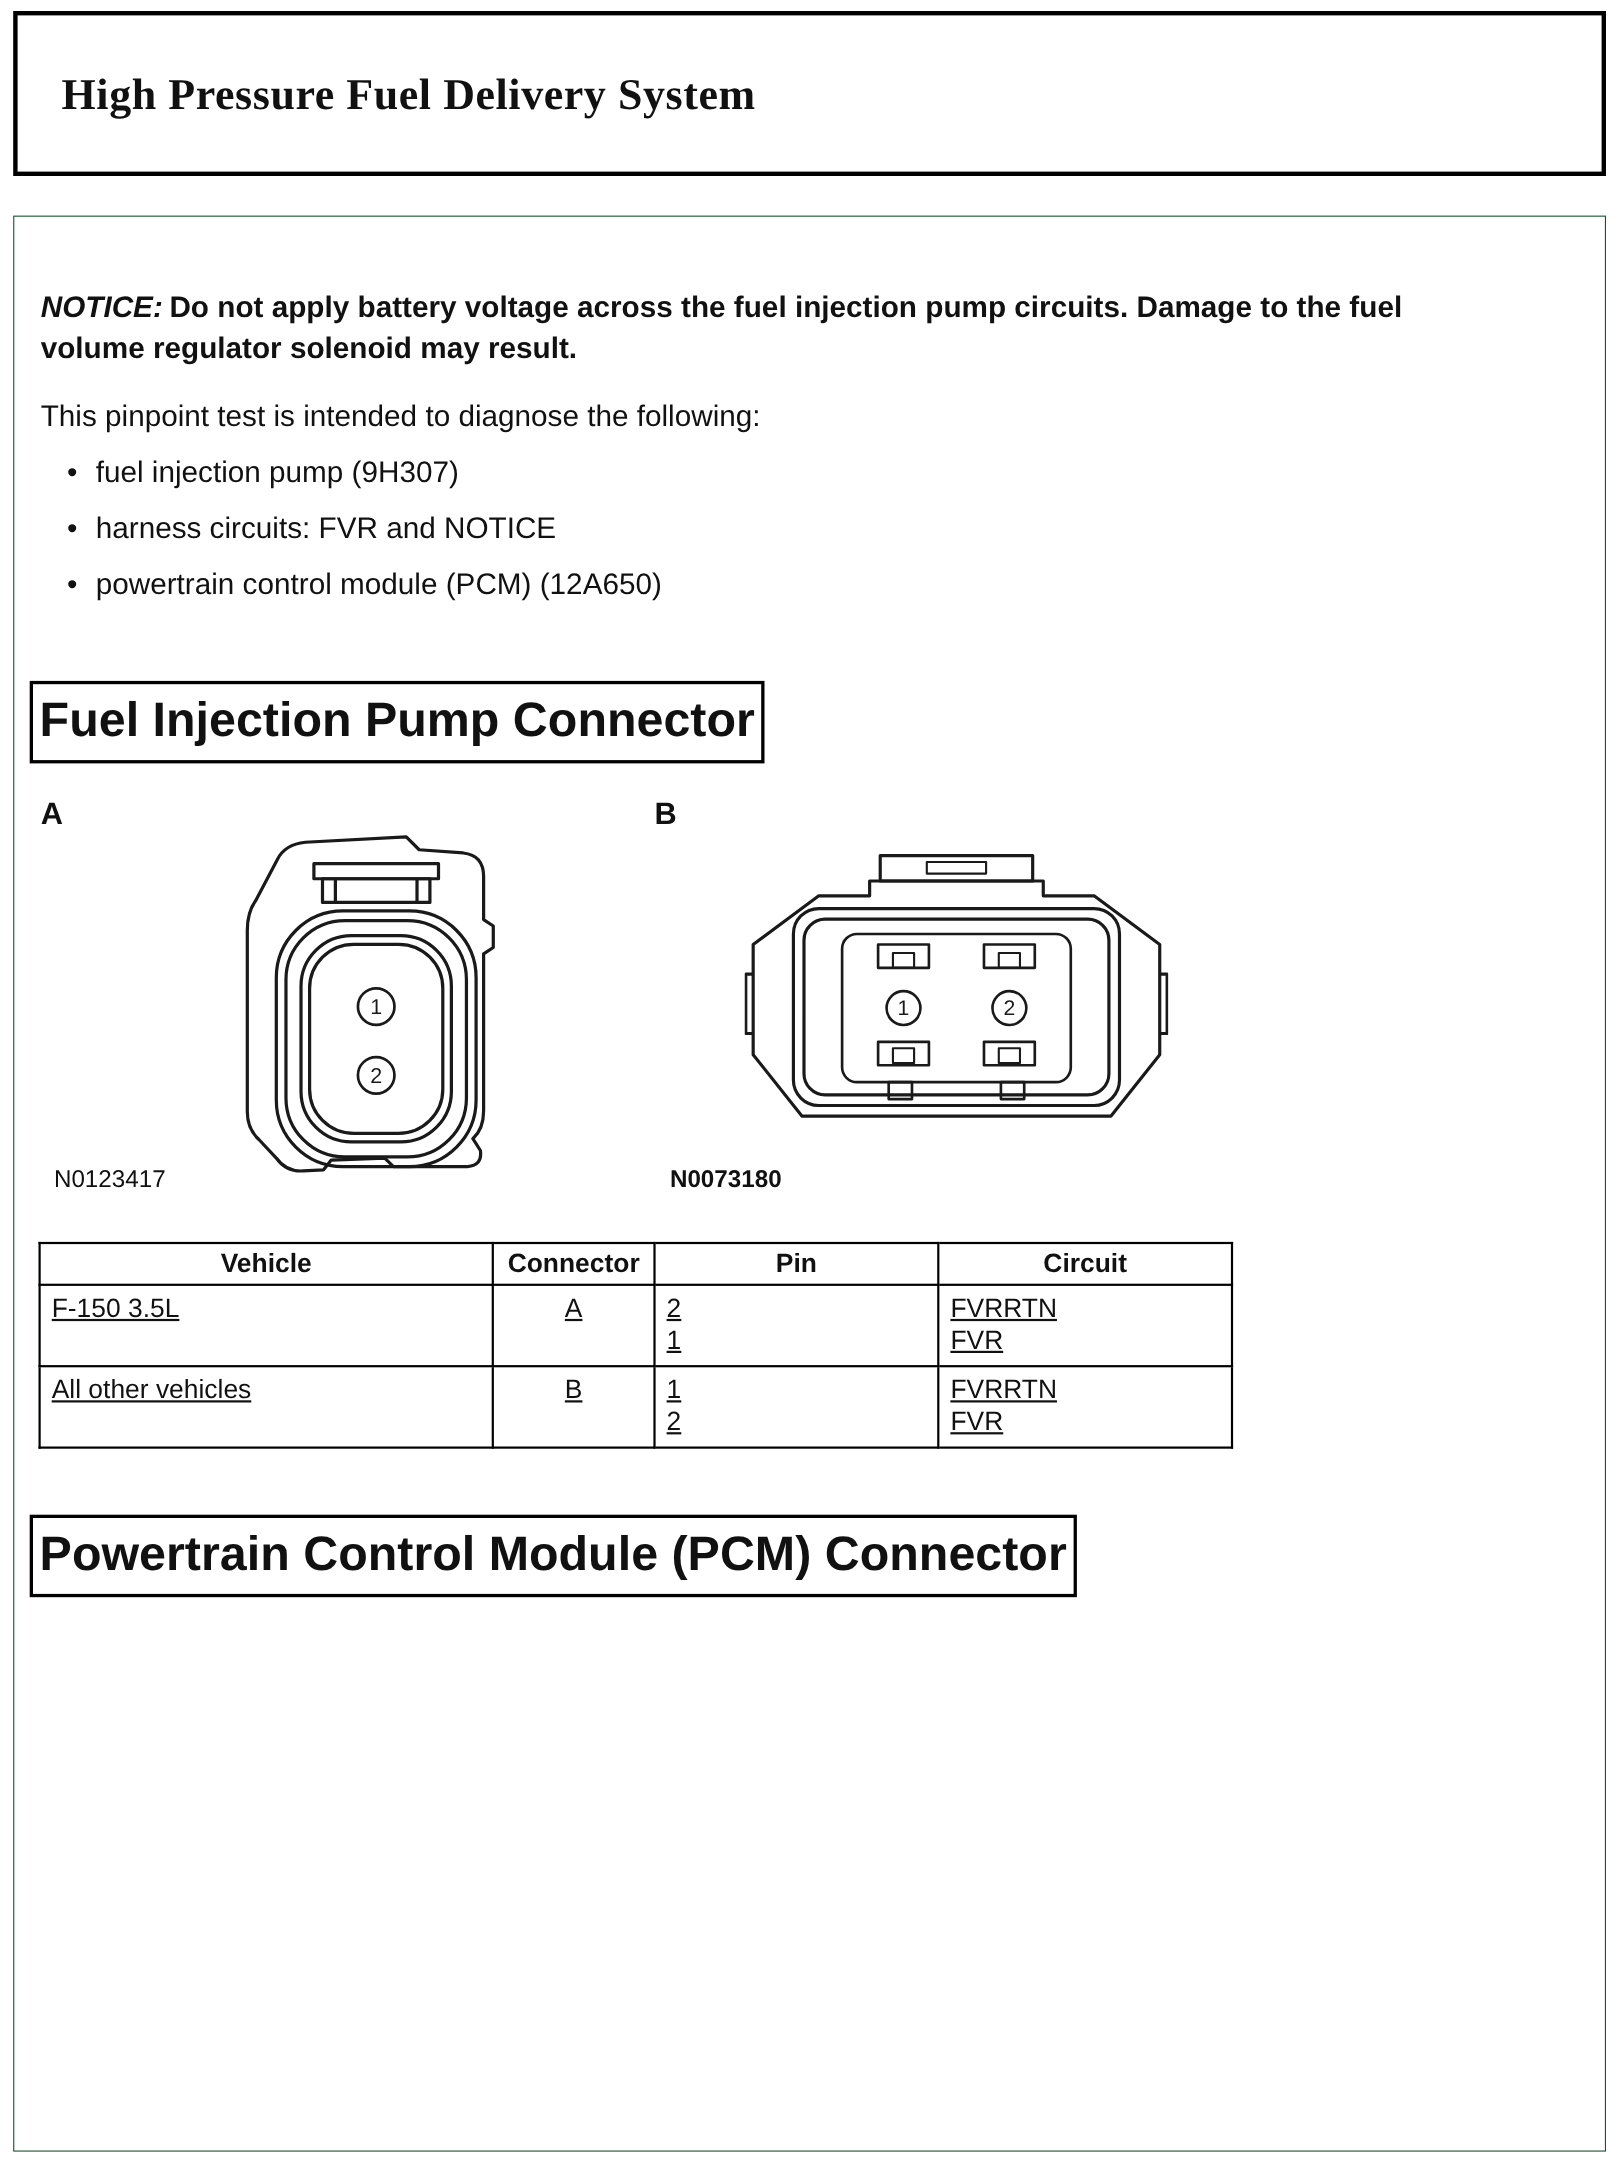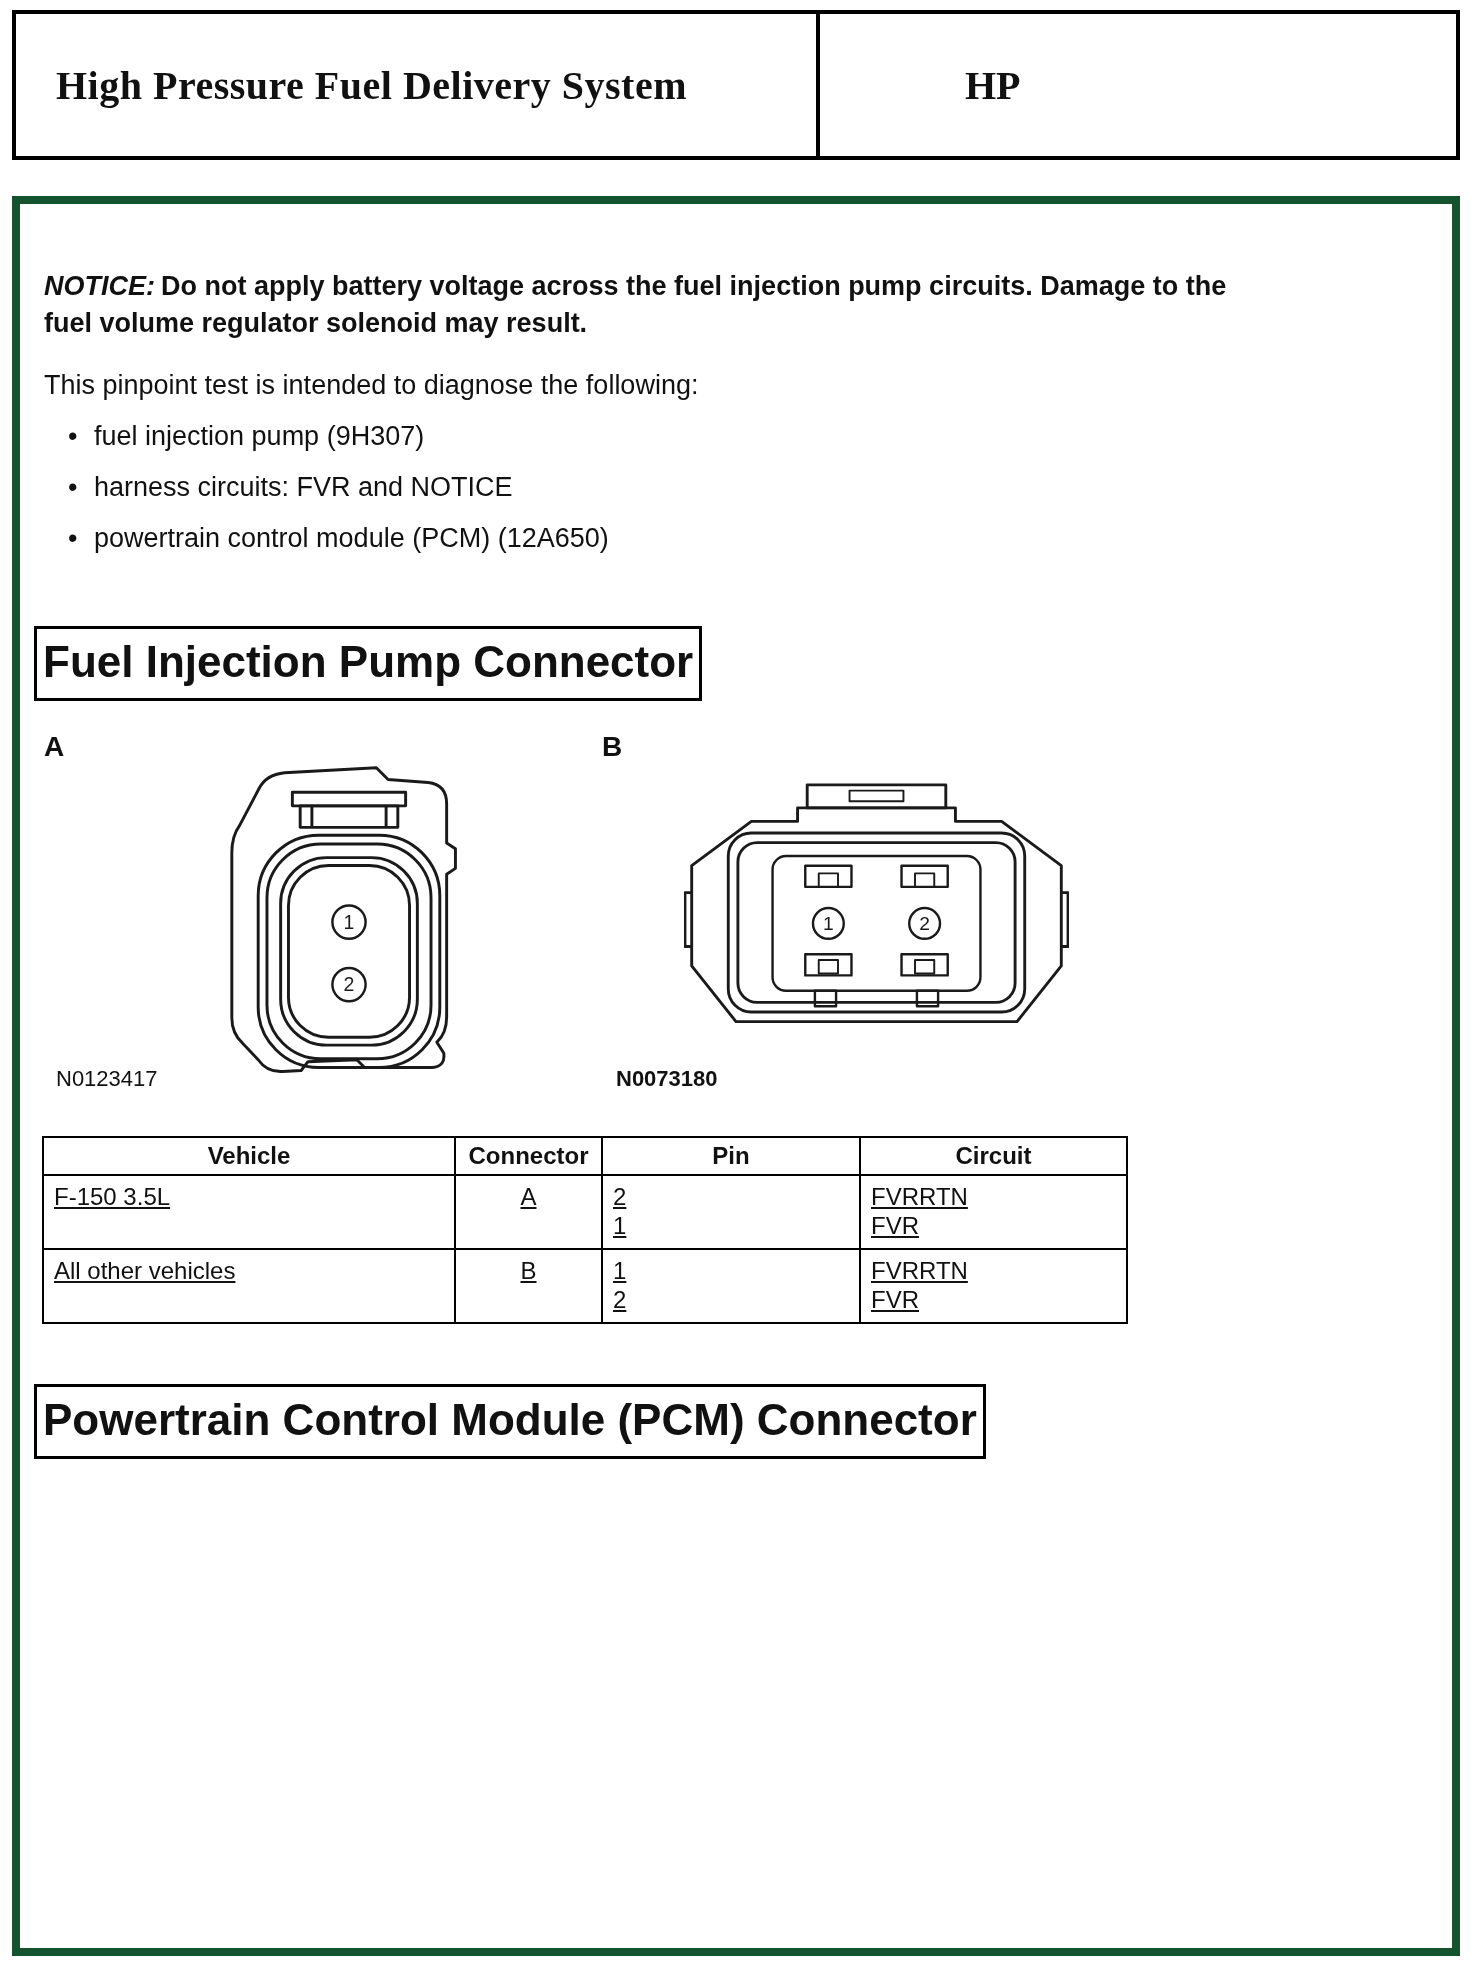--- a/index.html
+++ b/index.html
@@ -16,21 +16,21 @@
     flex:1; display:flex; align-items:center; padding-left:40px;
     font-family:Liberation Serif, serif; font-weight:bold; font-size:40px;
     letter-spacing:0.5px;
   }
   .header-code {
     width:640px; border-left:4px solid #000; display:flex; align-items:center;
     padding-left:145px; font-family:"Liberation Serif", serif; font-weight:bold; font-size:40px;
   }
   .main-box {
     position:absolute; left:12px; top:196px; right:12px; bottom:8px;
-    border:8px solid #14532d; padding:0 24px; background:#fff; overflow:hidden;
+    border:1px solid #14532d; padding:0 24px; background:#fff; overflow:hidden;
   }
   .notice { margin-top:64px; font-size:27px; font-weight:bold; line-height:37px; padding-right:150px; }
   .notice-label { font-style:italic; margin-right:6px; }
   .intro { margin-top:28px; font-size:27px; }
   .bullets { list-style:none; margin-top:12px; margin-left:20px; }
   .bullets li { margin-top:20px; font-size:27px; padding-left:30px; position:relative; }
   .bullets li::before { content:"\2022"; position:absolute; left:4px; }
   .section-heading {
     display:inline-block; border:3px solid #000; font-weight:bold; font-size:44px;
     padding:8px 6px 11px; margin-left:-10px; background:#fff;
@@ -60,21 +60,20 @@
   td.multiline { white-space:pre-line; }
   .pcm-note { margin-top:76px; font-size:27px; }
 </style>
 </head>
 <body>
 
 <div class="page">
 
   <div class="header-box">
     <div class="header-title">High Pressure Fuel Delivery System</div>
-    <div class="header-code">HP</div>
   </div>
 
   <div class="main-box">
 
     <p class="notice"><span class="notice-label">NOTICE:</span><span class="notice-text">Do not apply battery voltage across the fuel injection pump circuits. Damage to the fuel volume regulator solenoid may result.</span></p>
 
     <p class="intro">This pinpoint test is intended to diagnose the following:</p>
 
     <ul class="bullets">
       <li><span>fuel injection pump (9H307)</span></li>

